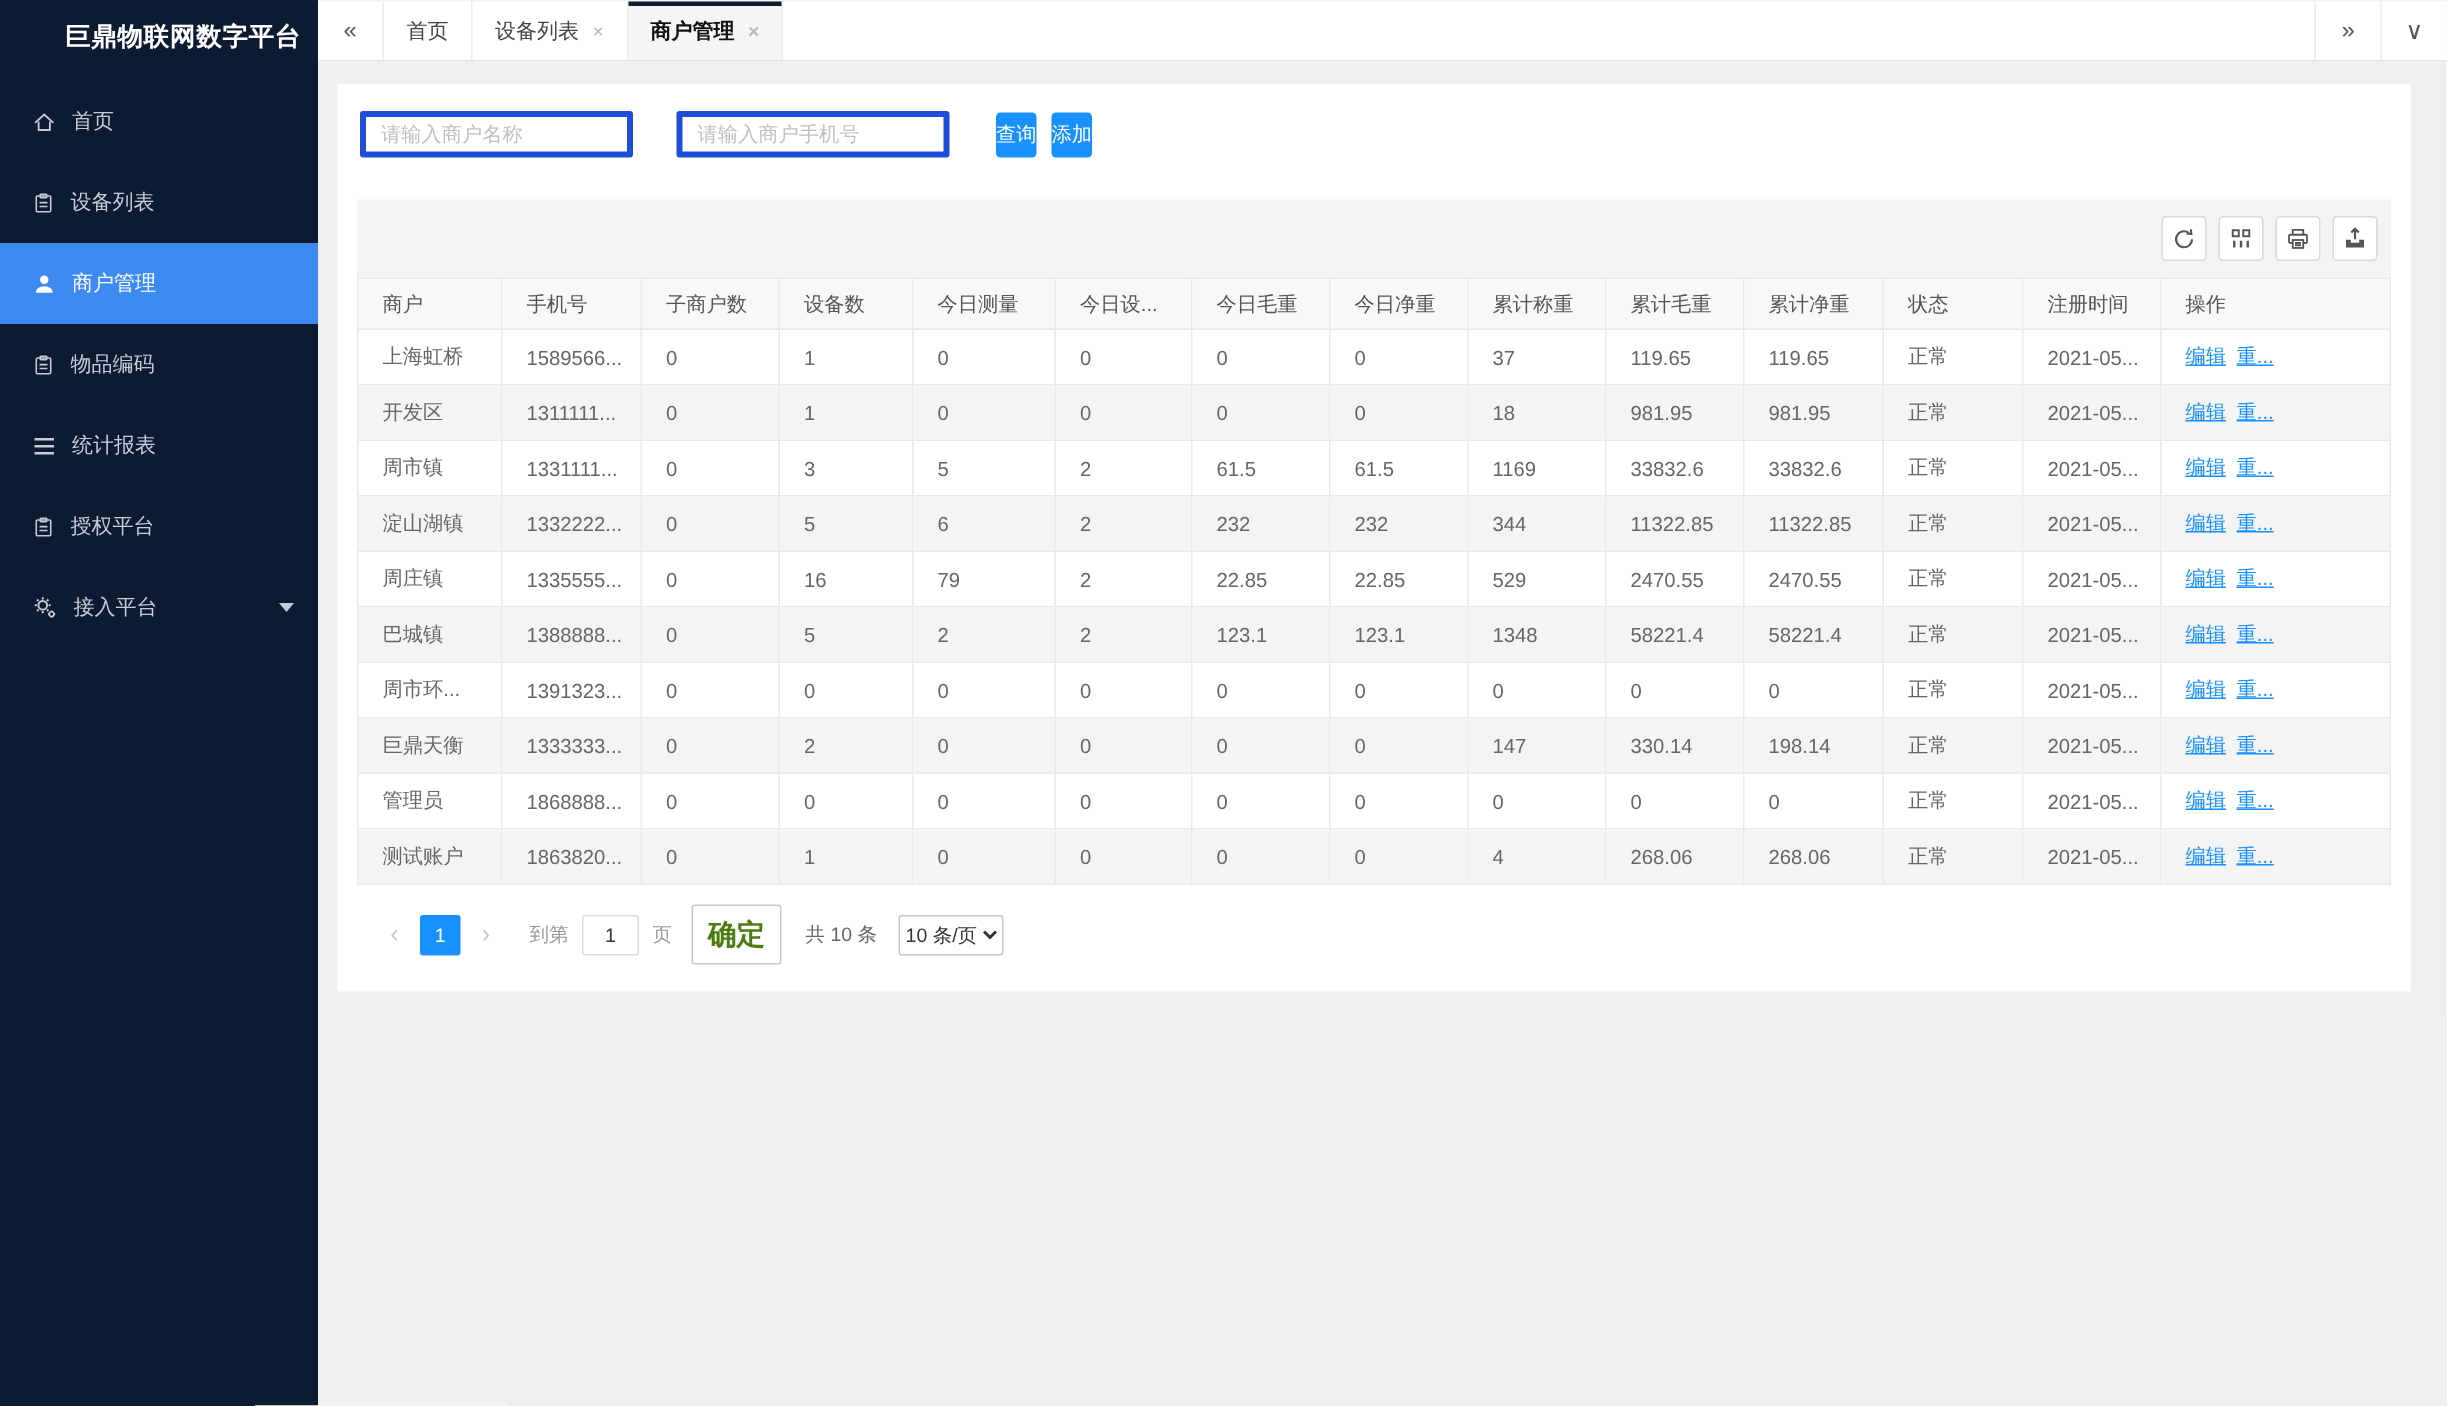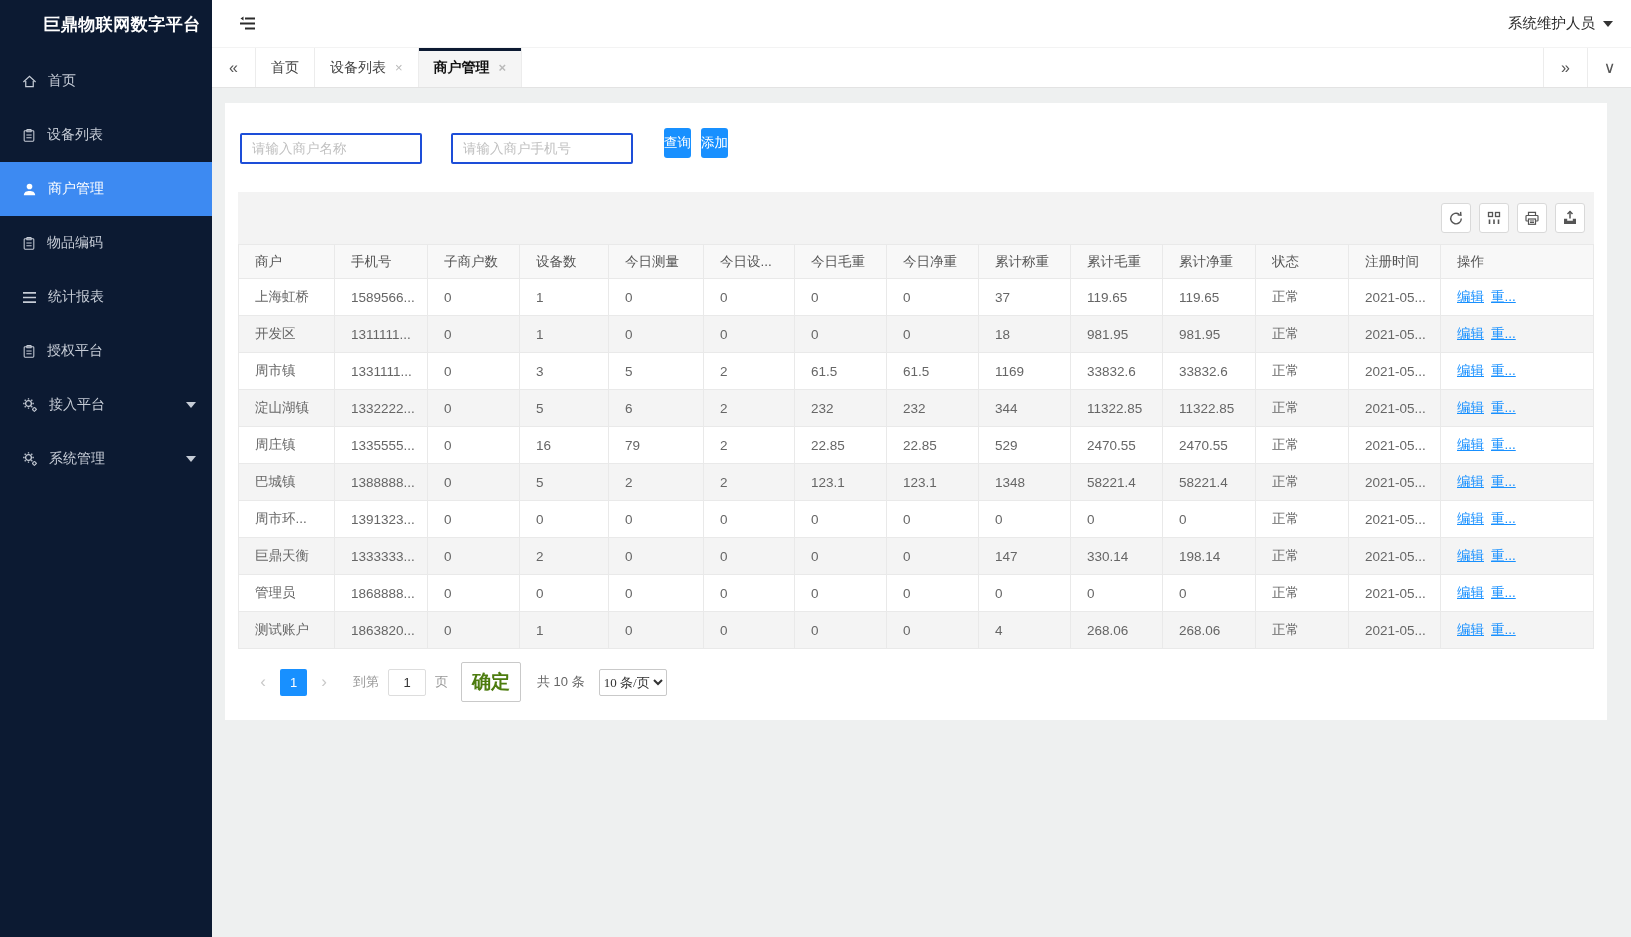--- a/index.html
+++ b/index.html
@@ -47,22 +47,22 @@
   .tab .close { color:#b9b9b9; font-size:13px; }
   .tab.active { background:#f5f5f5; font-weight:bold; color:#111; }
   .tab.active::before { content:""; position:absolute; top:0; left:0; right:0; height:3px; background:var(--sidebar-bg); }
   .tabbar-spacer { flex:1; }
 
   
   .content { flex:1; background:#eef0f0; overflow:hidden; }
   .panel { background:#fff; margin:15px 24px 0 13px; padding:18px 13px 16px 13px; }
 
   .search-row { display:flex; align-items:center; margin:0 0 28px 2px; }
-  .search-input { width:182px; height:31px; border:2px solid #1d4ed8; border-radius:2px;
-    padding:0 10px; font-size:13.5px; color:#333; outline:none; font-family:inherit; background:#fff;margin-top:12px; }
+  .search-input { width:182px; height:31px; border:4px solid #1d4ed8; border-radius:2px;
+    padding:0 10px; font-size:13.5px; color:#333; outline:none; font-family:inherit; background:#fff; }
   .search-input::placeholder { color:#c0c0c0; }
   .gap1 { width:29px; } .gap2 { width:31px; }
   .btn { height:30px; padding:0 0; background:var(--accent); color:#fff; border:none;
     border-radius:3px; font-size:13.5px; cursor:pointer; font-family:inherit; }
   .btn + .btn { margin-left:10px; }
 
   .widget-toolbar { background:#f3f3f3; height:52px; display:flex; align-items:center;
     justify-content:flex-end; gap:8px; padding:0 9px; }
   .tool-btn { width:30px; height:30px; background:#fff; border:1px solid #d9d9d9; border-radius:3px;
     display:flex; align-items:center; justify-content:center; cursor:pointer; color:#555; }
@@ -79,21 +79,21 @@
   .pg-arrow { color:#c9c9c9; font-size:17px; width:22px; text-align:center; cursor:pointer; }
   .pg-num { width:27px; height:27px; background:var(--accent); color:#fff; display:flex;
     align-items:center; justify-content:center; border-radius:2px; margin:0 6px; cursor:pointer; font-size:13px; }
   .pg-goto-label { margin-left:18px; }
   .pg-input { width:38px; height:27px; border:1px solid #ddd; border-radius:2px; text-align:center;
     margin:0 9px; font-size:13px; color:#333; font-family:inherit; outline:none; }
   .pg-confirm { margin-left:13px; height:40px; padding:0 10px; background:#fff; border:1px solid #c9c9c9;
     border-radius:2px; font-size:19px; font-weight:bold; color:#4d7c0f; cursor:pointer; font-family:inherit; }
   .pg-total { margin-left:16px; color:#666; }
   .pg-size { margin-left:14px; height:27px; border:1px solid #c9c9c9; border-radius:2px;
-    font-size:13px; color:#333; font-family:Liberation Serif, serif; background:#fff; outline:none;text-align:right; }
+    font-size:13px; color:#333; font-family:Liberation Sans, sans-serif; background:#fff; outline:none; }
 </style>
 </head>
 <body style="--accent: #1890ff; --sidebar-bg: #0c1a32; --sidebar-active: #3d8af2;">
 
 <div class="app">
 
   <aside class="sidebar">
     <div class="sidebar-title">巨鼎物联网数字平台</div>
     <nav class="menu">
         <div class="menu-item">
@@ -157,51 +157,25 @@
             <svg width="16" height="16" viewBox="0 0 16 16" fill="none" stroke="currentColor" stroke-width="1.3">
               <circle cx="6.5" cy="6.5" r="2.9"></circle>
               <path d="M6.5 1.2 V2.6 M6.5 10.4 V11.8 M1.2 6.5 H2.6 M10.4 6.5 H11.8 M2.7 2.7 L3.7 3.7 M9.3 9.3 L10.3 10.3 M2.7 10.3 L3.7 9.3 M9.3 3.7 L10.3 2.7"></path>
               <circle cx="12.4" cy="12.4" r="1.6" stroke-width="1.1"></circle>
               <path d="M12.4 10 V10.8 M12.4 14 V14.8 M10 12.4 H10.8 M14 12.4 H14.8" stroke-width="1.1"></path>
             </svg>
           </span>
           <span class="mi-label">接入平台</span>
           <span class="menu-caret"></span>
         </div>
-        <div class="menu-item">
-          <span class="mi-icon">
-            <svg width="16" height="16" viewBox="0 0 16 16" fill="none" stroke="currentColor" stroke-width="1.3">
-              <circle cx="6.5" cy="6.5" r="2.9"></circle>
-              <path d="M6.5 1.2 V2.6 M6.5 10.4 V11.8 M1.2 6.5 H2.6 M10.4 6.5 H11.8 M2.7 2.7 L3.7 3.7 M9.3 9.3 L10.3 10.3 M2.7 10.3 L3.7 9.3 M9.3 3.7 L10.3 2.7"></path>
-              <circle cx="12.4" cy="12.4" r="1.6" stroke-width="1.1"></circle>
-              <path d="M12.4 10 V10.8 M12.4 14 V14.8 M10 12.4 H10.8 M14 12.4 H14.8" stroke-width="1.1"></path>
-            </svg>
-          </span>
-          <span class="mi-label">系统管理</span>
-          <span class="menu-caret"></span>
-        </div>
       </nav>
   </aside>
 
   <div class="main">
 
-    <header class="topbar">
-      <span class="collapse-btn">
-        <svg width="19" height="17" viewBox="0 0 19 17" fill="none" stroke="currentColor" stroke-width="2">
-          <path d="M7 3.5 H17"></path>
-            <path d="M2 8.5 H17"></path>
-            <path d="M7 13.5 H17"></path>
-          <path d="M5.5 1.5 L2.5 3.5 L5.5 5.5 Z" fill="currentColor" stroke="none"></path>
-        </svg>
-      </span>
-      <span class="user-chip">
-        <span>系统维护人员</span>
-        <span class="user-caret"></span>
-      </span>
-    </header>
 
     <div class="tabbar">
       <span class="tab-scroll left">«</span>
       <div id="tabs-container">
           <div class="tab">
             <span>首页</span>
           </div>
           <div class="tab">
             <span>设备列表</span>
             <span class="close">×</span>

